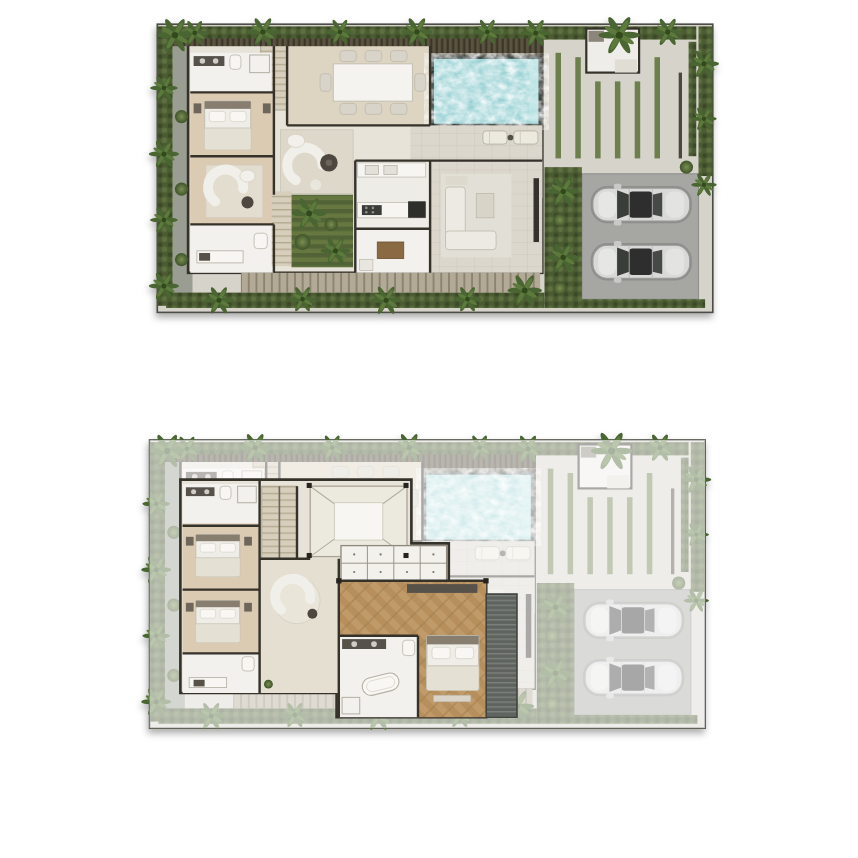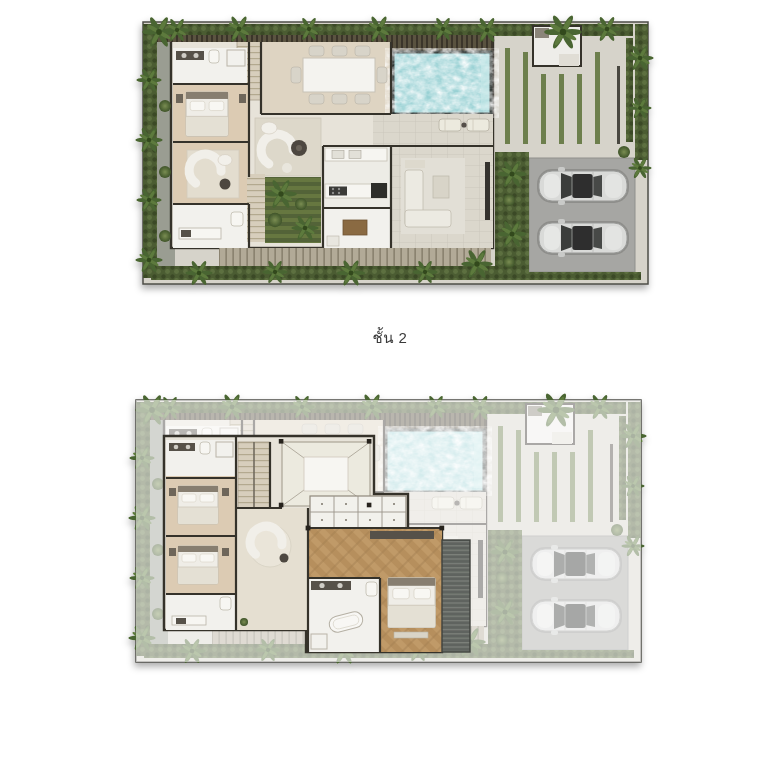--- a/index.html
+++ b/index.html
@@ -372,14 +372,13 @@
             <rect x="230.8" y="39" width="4.6" height="4.6"></rect>
       <rect x="142.8" y="102.7" width="4.6" height="4.6"></rect>
             <rect x="230.8" y="102.7" width="4.6" height="4.6"></rect>
       <rect x="169.6" y="125.6" width="4.8" height="4.8"></rect>
             <rect x="303.4" y="125.6" width="4.8" height="4.8"></rect>
     </g>
   </g>
 </g>
 </svg>
 
-<div class="cap">ชั้น 2</div>
 </div>
 
 </body></html>

